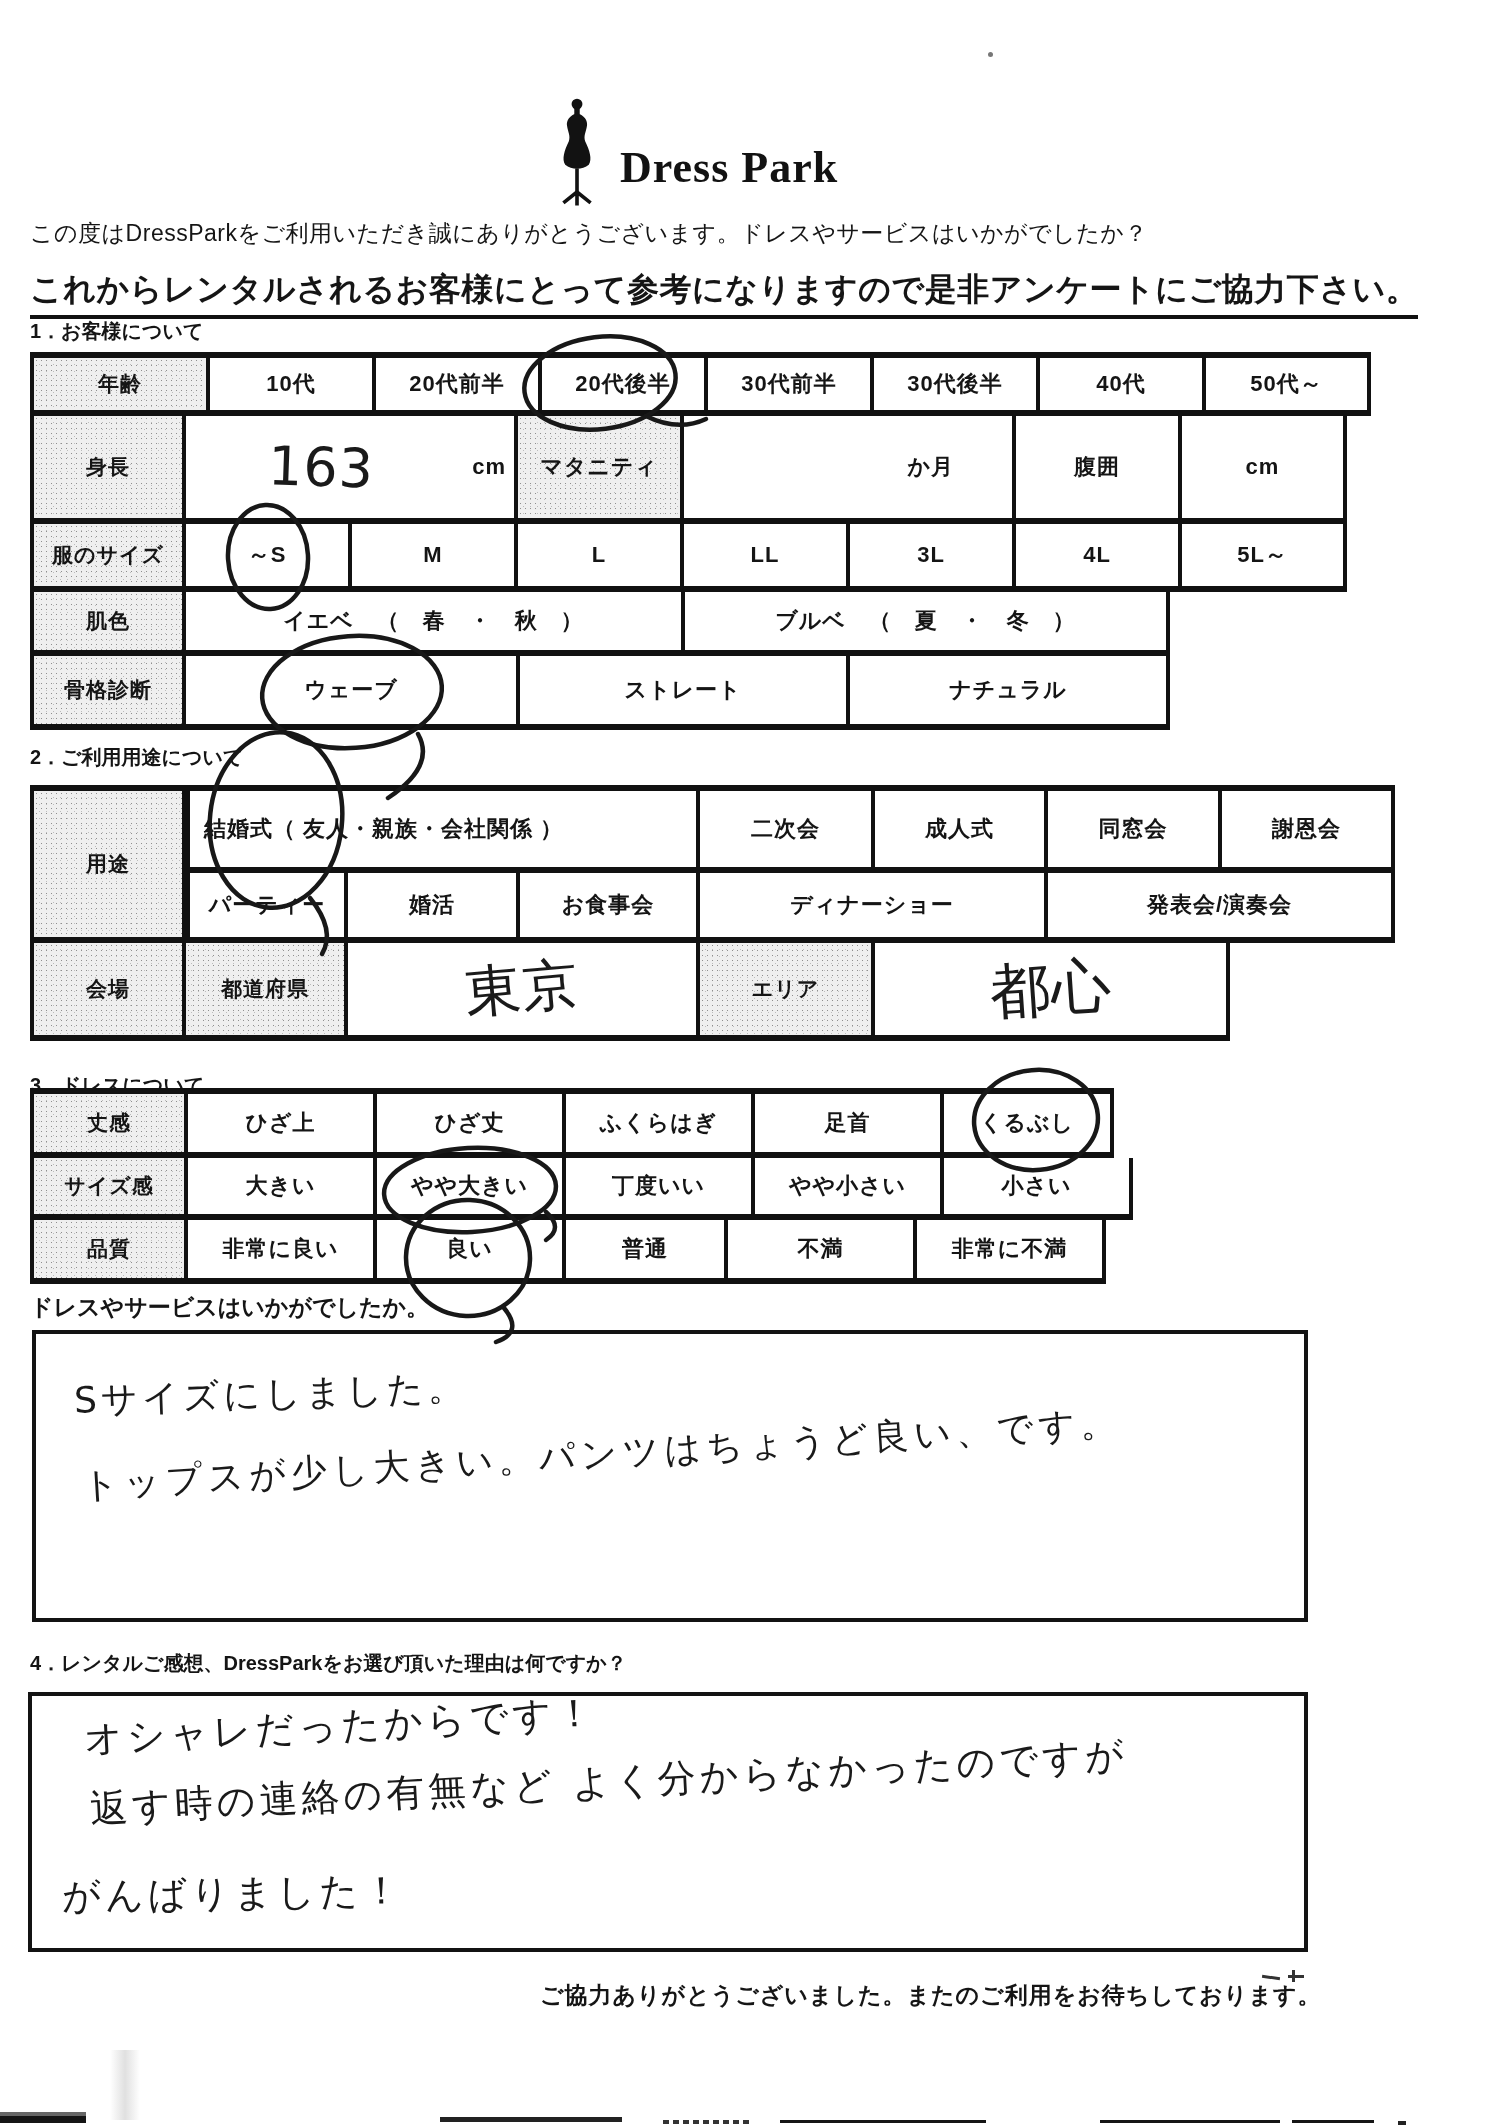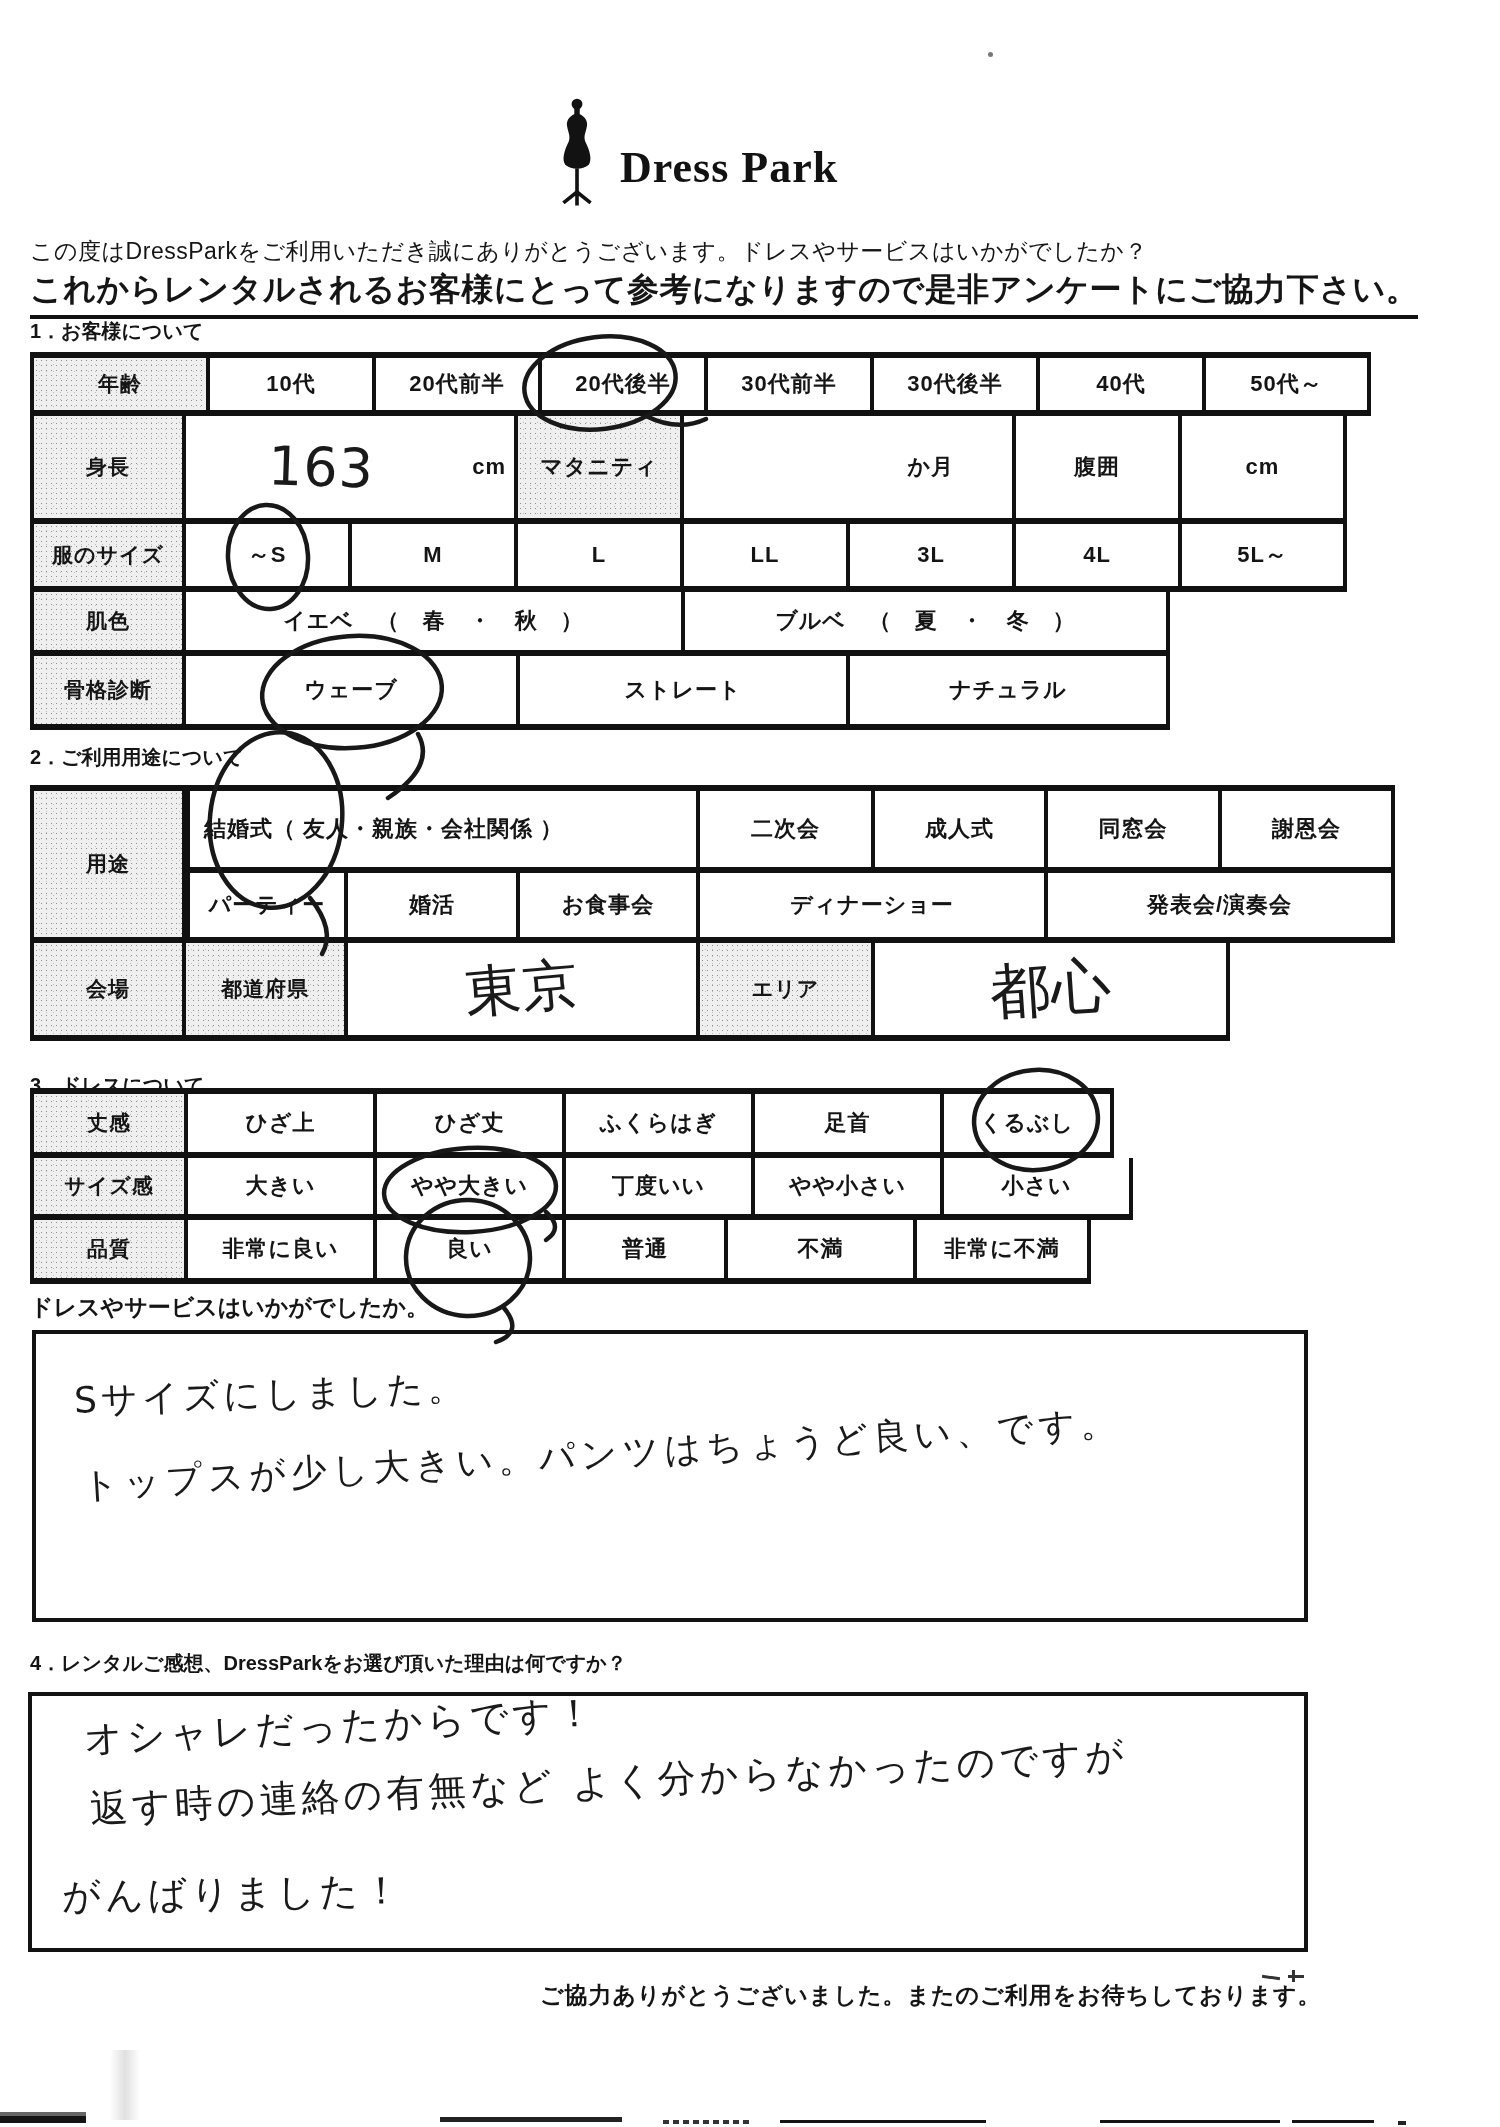--- a/index.html
+++ b/index.html
@@ -7,21 +7,21 @@
     position:relative;width:1500px;height:2127px;background:#ffffff;
     font-family:"Liberation Sans",sans-serif;color:#151515;overflow:hidden;
     margin:0 auto;
   }
   
   .logo{position:absolute;left:548px;top:92px;display:flex;align-items:center;}
   .logo svg{display:block;}
   .brand{font-family:"Liberation Serif",serif;font-size:44px;font-weight:700;
          letter-spacing:1px;margin-left:14px;margin-top:28px;color:#121212;}
   
-  .intro1{position:absolute;left:30px;top:236px;font-size:23px;font-weight:500;
+  .intro1{position:absolute;left:30px;top:218px;font-size:23px;font-weight:500;
           letter-spacing:.5px;white-space:nowrap;}
   .intro2{position:absolute;left:30px;top:268px;font-size:32px;font-weight:800;
           letter-spacing:.5px;white-space:nowrap;border-bottom:4px solid #111;
           padding-bottom:3px;}
   .h{position:absolute;left:30px;font-size:20px;font-weight:800;white-space:nowrap;}
   
   .tbl{position:absolute;left:30px;}
   .row{display:flex;}
   .cell{box-sizing:border-box;border-right:4px solid #111;border-bottom:6px solid #111;
         display:flex;align-items:center;justify-content:center;
@@ -168,21 +168,21 @@
       <div class="cell" style="width:189px">丁度いい</div>
       <div class="cell" style="width:189px">やや小さい</div>
       <div class="cell" style="width:189px">小さい</div>
     </div>
     <div class="row" style="height:64px">
       <div class="cell shade lbl" style="width:158px">品質</div>
       <div class="cell" style="width:189px">非常に良い</div>
       <div class="cell" style="width:189px">良い</div>
       <div class="cell" style="width:162px">普通</div>
       <div class="cell" style="width:189px">不満</div>
-      <div class="cell" style="width:174px">非常に不満</div>
+      <div class="cell" style="width:189px">非常に不満</div>
     </div>
   </div>
 
   <div class="h" style="top:1292px;font-size:23px">ドレスやサービスはいかがでしたか。</div>
 
   <div class="cbox" style="left:32px;top:1330px;width:1268px;height:284px">
     <span class="hand hw-box" style="left:38px;top:36px;font-size:36px;letter-spacing:4px;transform:rotate(-2deg)">Sサイズにしました。</span>
     <span class="hand hw-box" style="left:46px;top:128px;font-size:36px;letter-spacing:5px;transform:rotate(-3.5deg);transform-origin:left center">トップスが少し大きい。パンツはちょうど良い、です。</span>
   </div>
 

